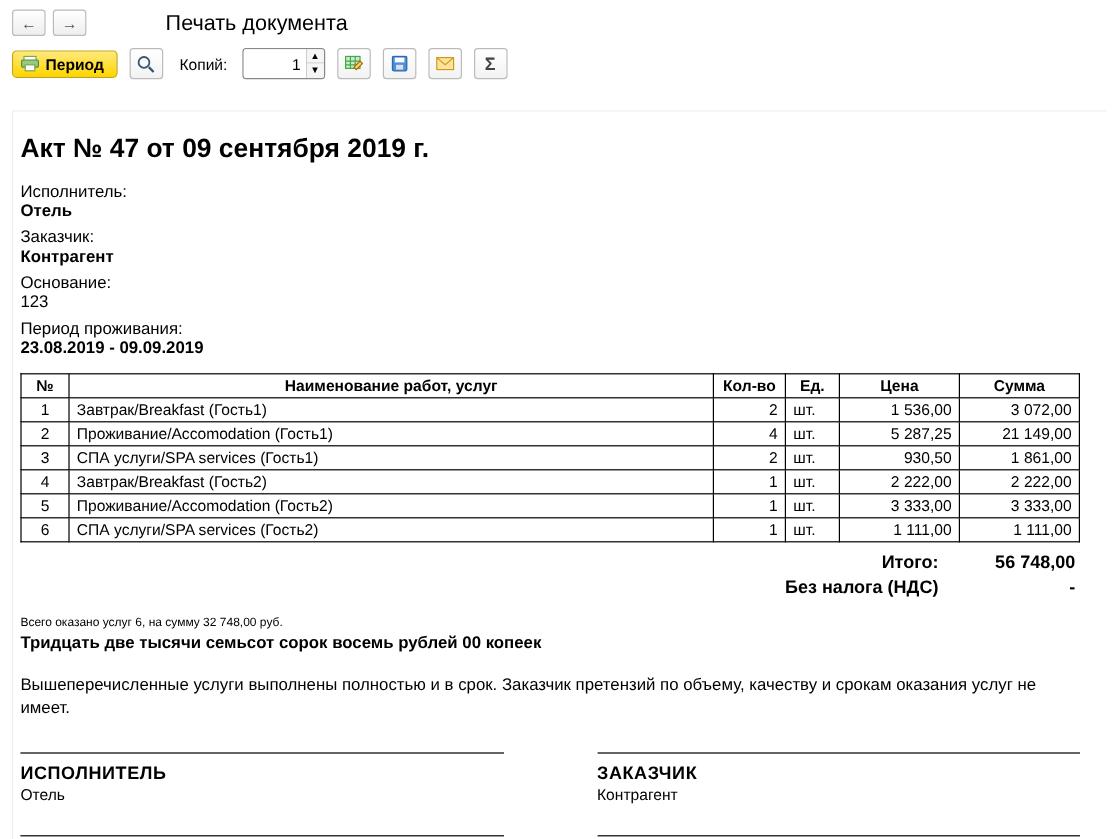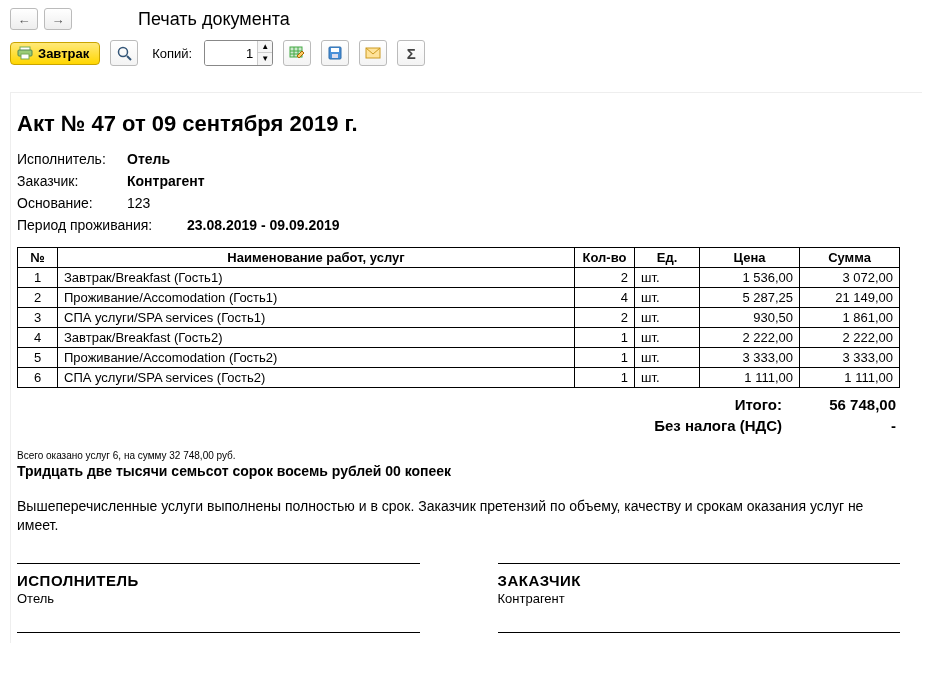--- a/index.html
+++ b/index.html
@@ -95,40 +95,40 @@
     background: #f5f5f5;
   }
   .spin div:first-child { border-bottom: 1px solid #ccc; }
   .doc-wrap {
     border-top: 1px solid #eee;
     border-left: 1px solid #eee;
     margin: 16px 10px;
     padding: 18px 22px 10px 6px;
   }
   h1.doc-title { font-size: 22px; margin: 0 0 14px 0; font-weight: bold; }
-  .meta-row { margin: 6px 0; font-size: 14px; display:flex; }
+  .meta-row { margin: 6px 0; font-size: 14px; display:flex;flex-direction:column; }
   .meta-label { width: 110px; }
   .meta-label.wide { width: 170px; }
   .meta-val { font-weight: bold; }
   .meta-val.normal { font-weight: normal; }
   table.services {
     border-collapse: collapse;
     width: 100%;
     margin-top: 14px;
     font-size: 13px;
   }
   table.services th, table.services td {
     border: 1px solid #000;
     padding: 2px 6px;
   }
   table.services th { text-align: center; font-weight: bold; }
   .c-num { width: 40px; text-align:center; }
   .c-name { text-align:left; }
   .c-qty { width: 60px; text-align:right; }
-  .c-unit { width: 65px; text-align:left; }
+  .c-unit { width: 45px; text-align:left; }
   .c-price { width: 100px; text-align:right; }
   .c-sum { width: 100px; text-align:right; }
   .totals {
     margin-top: 6px;
     font-size: 15px;
   }
   .totals-row {
     display: flex;
     justify-content: flex-end;
     gap: 14px;
@@ -166,21 +166,21 @@
 
 <div class="toolbar">
   <div class="print-btn">
     <span>
       <svg width="16" height="14" viewBox="0 0 16 14">
           <rect x="3" y="1" width="10" height="4" fill="#fff" stroke="#7a5"></rect>
           <rect x="1" y="4" width="14" height="6" rx="1" fill="#9c7" stroke="#585"></rect>
           <rect x="4" y="8" width="8" height="5" fill="#fff" stroke="#7a5"></rect>
         </svg>
     </span>
-    <span>Завтрак</span>
+    <span>Период</span>
   </div>
 
   <div class="tb-btn">
     <span>
       <svg width="15" height="15" viewBox="0 0 15 15">
           <circle cx="6" cy="6" r="4.5" fill="none" stroke="#357" stroke-width="1.5"></circle>
           <line x1="10" y1="10" x2="14" y2="14" stroke="#357" stroke-width="2"></line>
         </svg>
     </span>
   </div>

